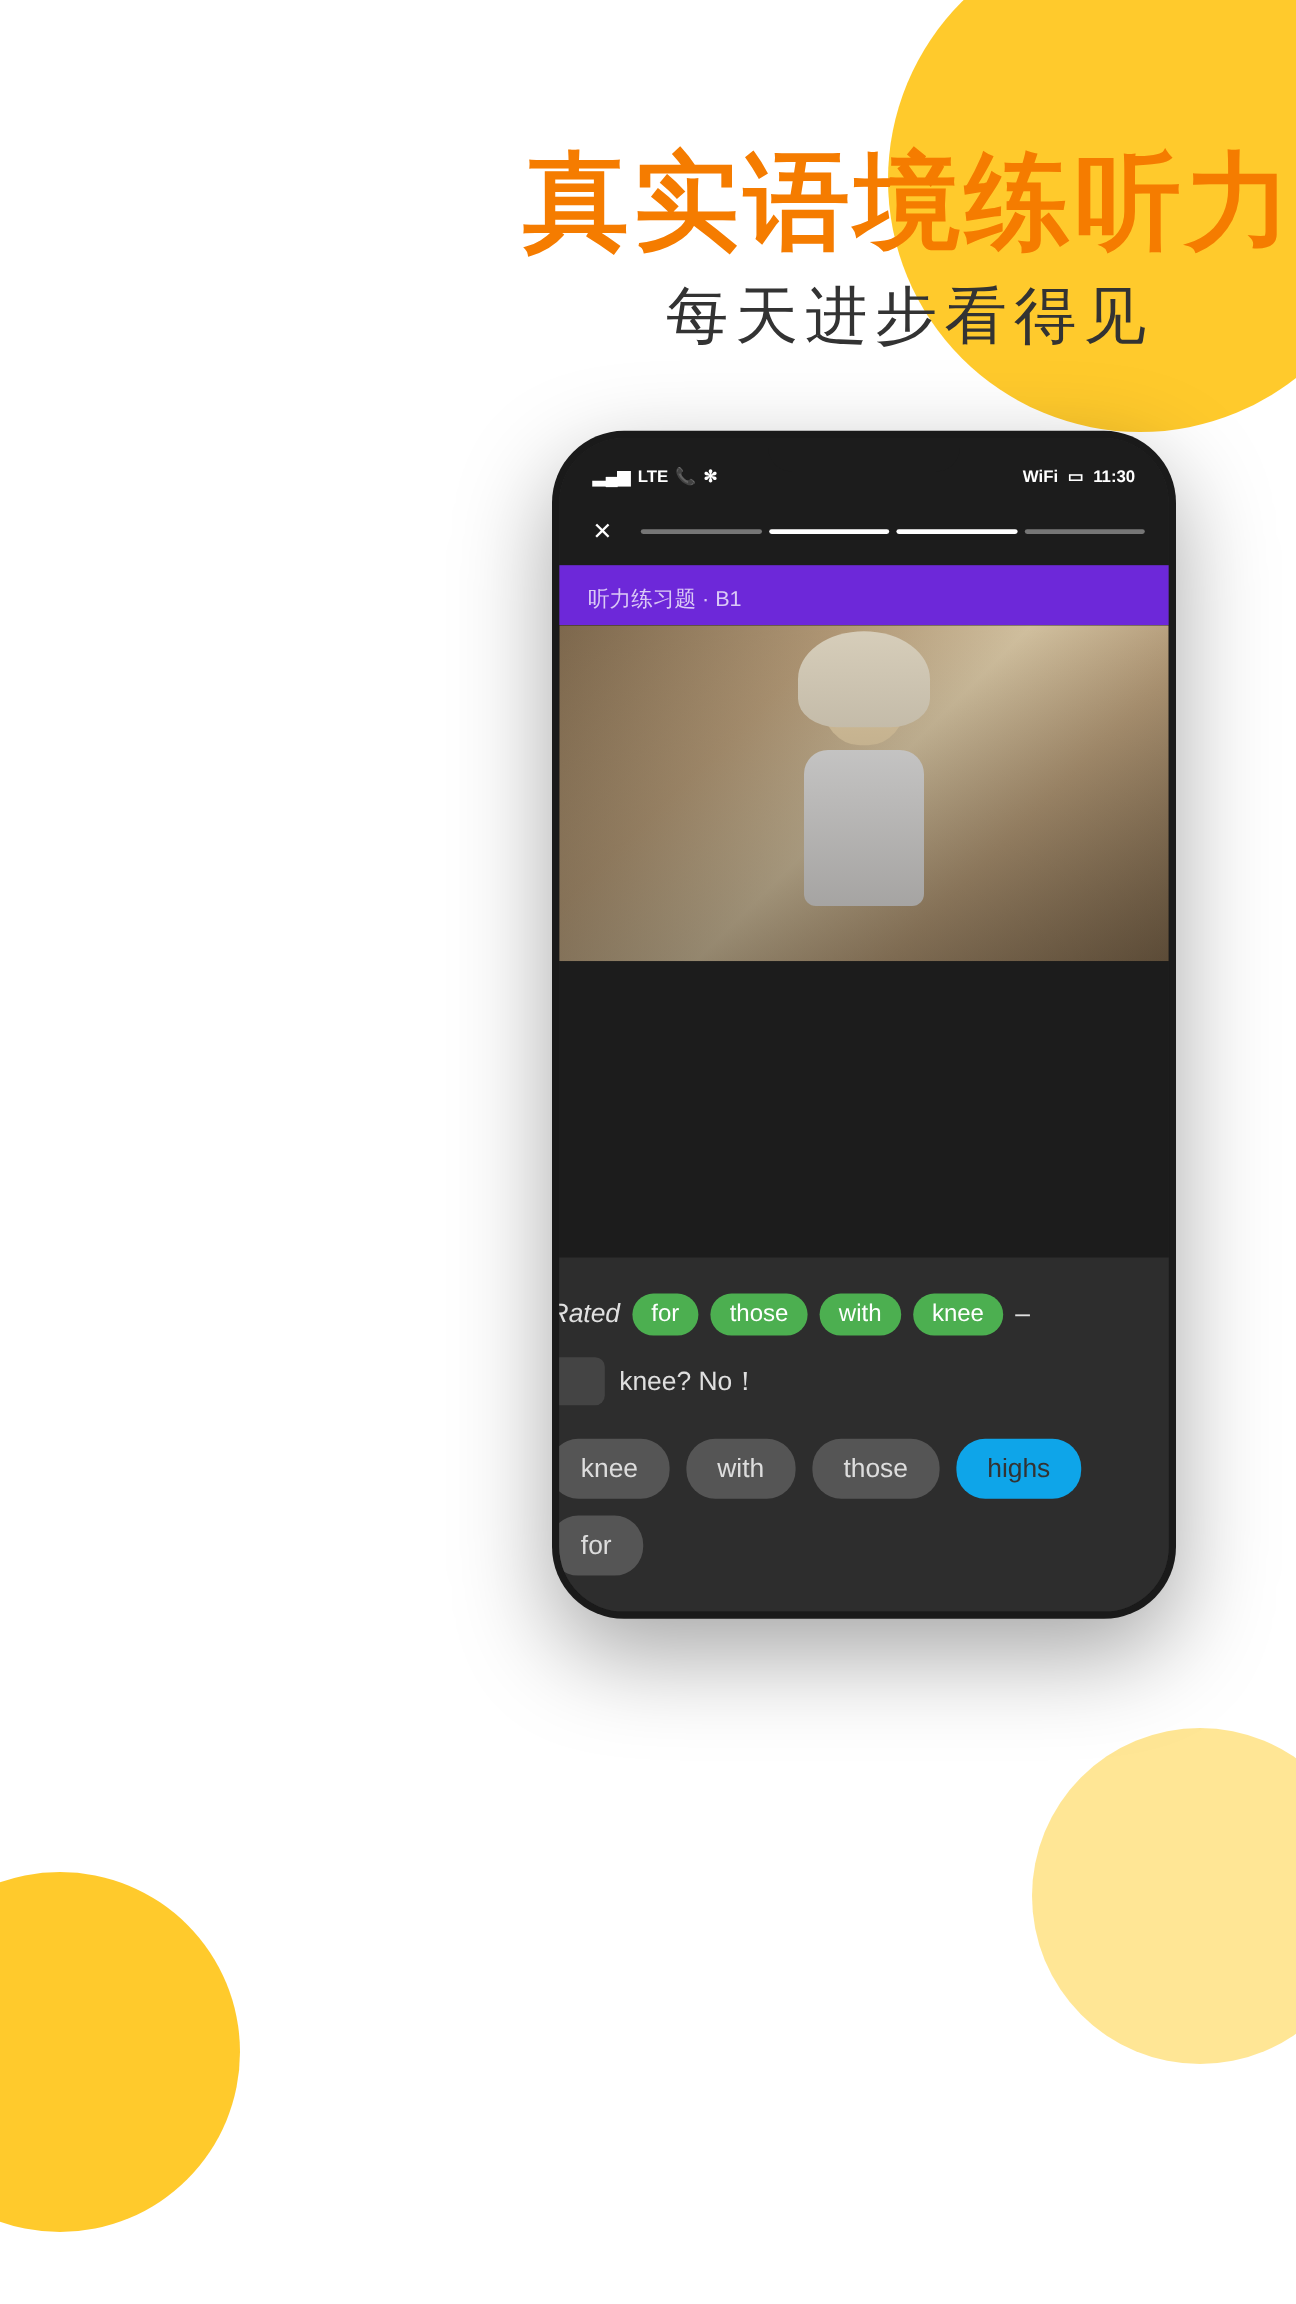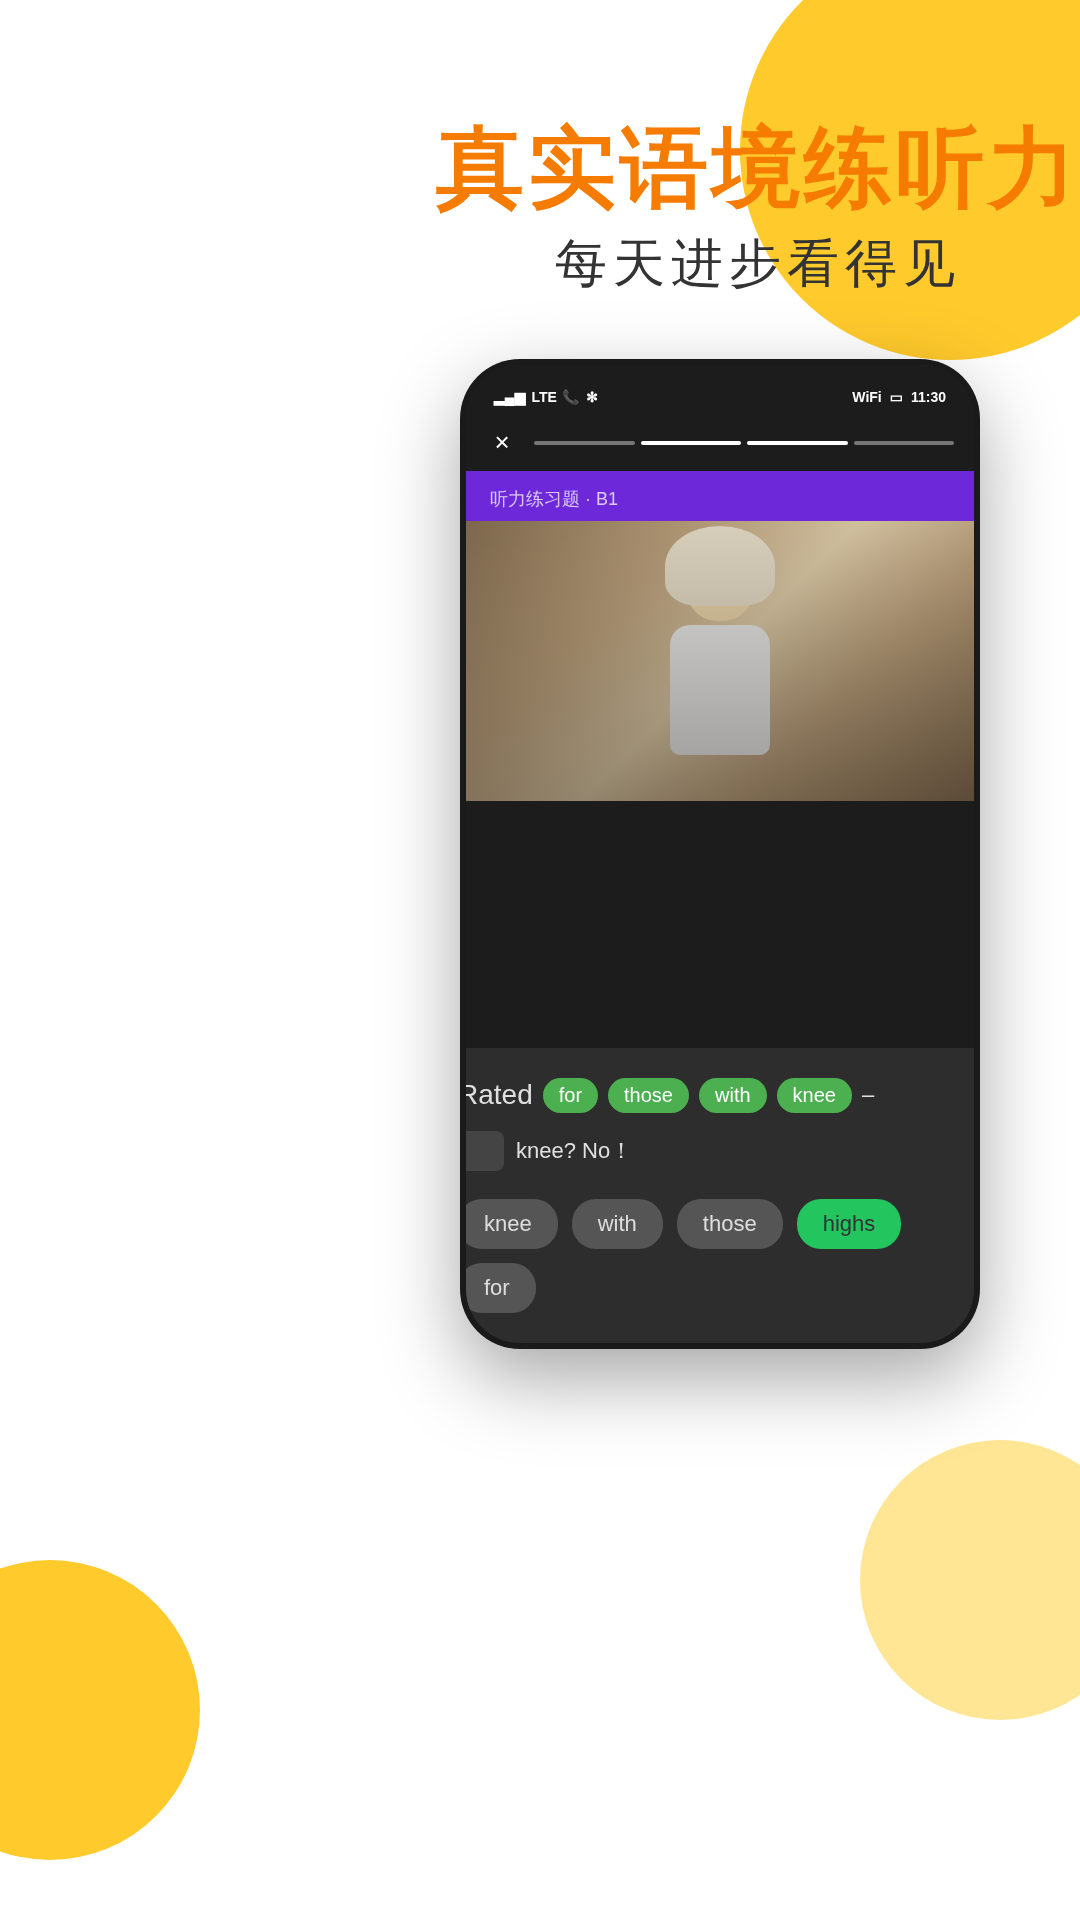--- a/index.html
+++ b/index.html
@@ -293,21 +293,22 @@
     .sentence-line {
       display: flex;
       align-items: center;
       flex-wrap: wrap;
       gap: 10px;
       margin-bottom: 18px;
     }
 
     .word-static {
       color: rgba(255,255,255,0.85);
-      font-size: 28px;
+      font-size: 22px;
+      font-style: italic;
     }
 
     .word-pill-green {
       background: #4CAF50;
       color: white;
       padding: 6px 16px;
       border-radius: 20px;
       font-size: 20px;
       font-weight: 500;
     }
@@ -347,21 +348,21 @@
     .choice-pill {
       padding: 12px 26px;
       border-radius: 24px;
       font-size: 22px;
       font-weight: 500;
       background: #555;
       color: rgba(255,255,255,0.8);
     }
 
     .choice-pill.selected {
-      background: #22c55e;
+      background: #0ea5e9;
       color: #333;
     }
   </style>
 </head>
 <body>
 
 <div class="bg-circle-top-right"></div>
 <div class="bg-circle-bottom-left"></div>
 <div class="bg-circle-bottom-right"></div>
 

